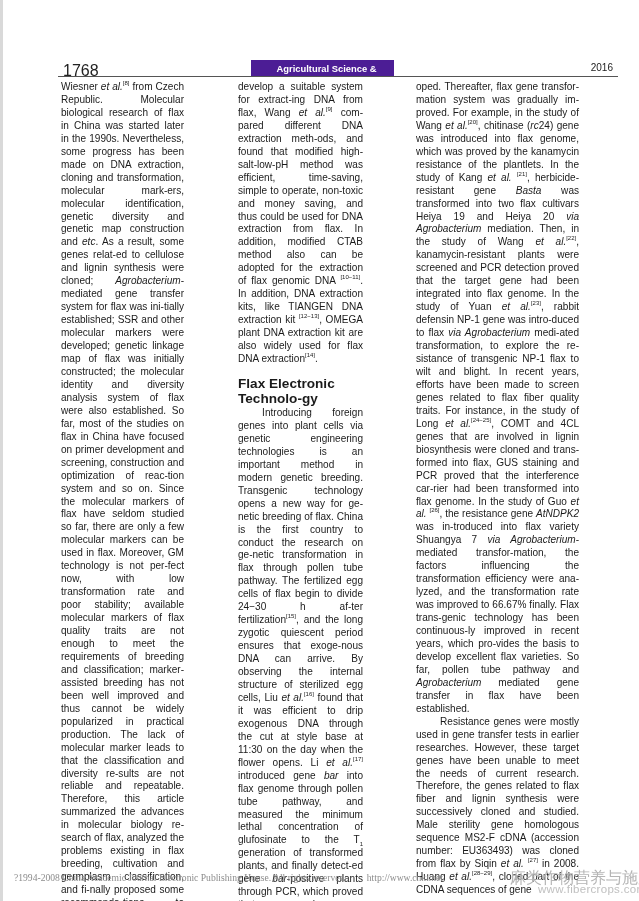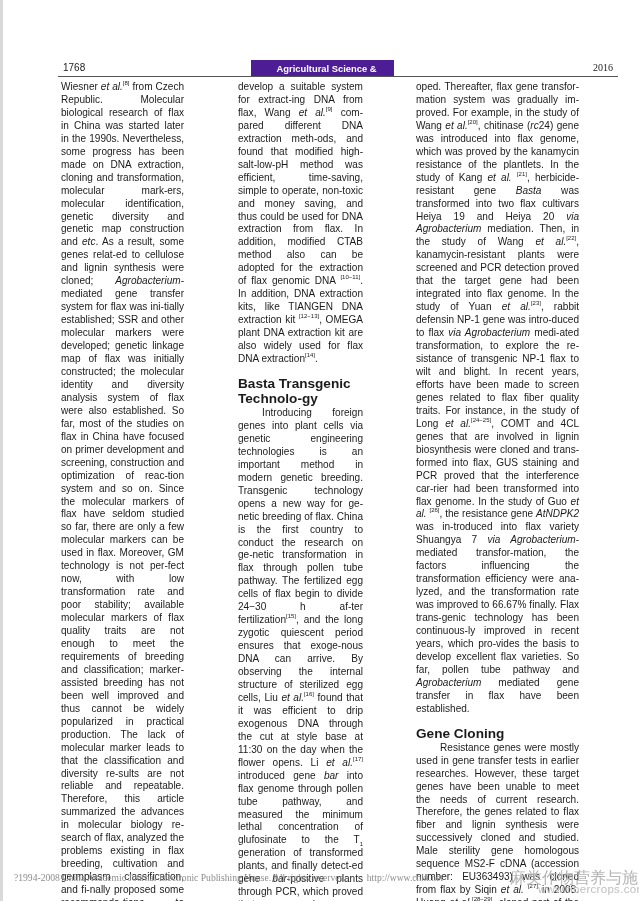--- a/index.html
+++ b/index.html
@@ -3,22 +3,22 @@
 <meta charset="utf-8">
 <style>
   html, body { margin:0; padding:0; }
   body {
     width:639px; height:901px; background:#ffffff; position:relative; overflow:hidden;
     font-family:"Liberation Sans", sans-serif; color:#1a1a1a;
   }
   .left-edge { position:absolute; left:0; top:0; width:3px; height:901px; background:#d9d9d9; }
   .header { position:absolute; left:58px; top:61px; width:560px; height:16px; }
   .header .rule { position:absolute; left:0; right:0; bottom:0; height:1px; background:#555; }
-  .header .pg { position:absolute; left:5px; top:1px; font-size:10px; color:#222; }
-  .header .yr { position:absolute; right:5px; top:1px; font-size:10px; color:#222;font-family:Liberation Serif, serif; }
+  .header .pg { position:absolute; left:5px; top:1px; font-size:16px; color:#222; }
+  .header .yr { position:absolute; right:5px; top:1px; font-size:10px; color:#222; }
   .header .journal {
     position:absolute; left:193px; top:-1px; width:135px; height:17px; background:#4c1d95;
     color:#fff; font-weight:bold; font-size:9.4px; line-height:17px; text-align:center;padding-left:8px;
   }
   .col { position:absolute; top:81px; font-size:10.05px; line-height:12.95px; text-align:justify; }
   .c1 { left:61px; width:122px; }
   .c2 { left:238px; width:125px; }
   .c3 { left:416px; width:163px; }
   .c1 { width:123px; }
   .col p { margin:0; hyphens:manual; }
@@ -42,26 +42,25 @@
   <span class="journal">Agricultural Science &amp; Technology</span>
   <span class="yr">2016</span>
   <div class="rule"></div>
 </div>
 
 <div class="col c1">
     <p>Wiesner <i>et al.</i><sup>[8]</sup> from Czech Republic. Molecular biological research of flax in China was started later in the 1990s. Nevertheless, some progress has been made on DNA extraction, cloning and transformation, molecular mark-ers, molecular identification, genetic diversity and genetic map construction and <i>etc</i>. As a result, some genes relat-ed to cellulose and lignin synthesis were cloned; <i>Agrobacterium</i>-mediated gene transfer system for flax was ini-tially established; SSR and other molecular markers were developed; genetic linkage map of flax was initially constructed; the molecular identity and diversity analysis system of flax were also established. So far, most of the studies on flax in China have focused on primer development and screening, construction and optimization of reac-tion system and so on. Since the molecular markers of flax have seldom studied so far, there are only a few molecular markers can be used in flax. Moreover, GM technology is not per-fect now, with low transformation rate and poor stability; available molecular markers of flax quality traits are not enough to meet the requirements of breeding and classification; marker-assisted breeding has not been well improved and thus cannot be widely popularized in practical production. The lack of molecular marker leads to that the classification and diversity re-sults are not reliable and repeatable. Therefore, this article summarized the advances in molecular biology re-search of flax, analyzed the problems existing in flax breeding, cultivation and germplasm classification, and fi-nally proposed some recommenda-tions to provide reference for molecu-lar biology research and development of Chinese flax.</p>
   </div>
 <div class="col c2">
     <p>develop a suitable system for extract-ing DNA from flax, Wang <i>et al.</i><sup>[9]</sup> com-pared different DNA extraction meth-ods, and found that modified high-salt-low-pH method was efficient, time-saving, simple to operate, non-toxic and money saving, and thus could be used for DNA extraction from flax. In addition, modified CTAB method also can be adopted for the extraction of flax genomic DNA <sup>[10−11]</sup>. In addition, DNA extraction kits, like TIANGEN DNA extraction kit <sup>[12−13]</sup>, OMEGA plant DNA extraction kit are also widely used for flax DNA extraction<sup>[14]</sup>.</p>
-    <h2>Basta Transgenic Technolo-gy</h2>
+    <h2>Flax Electronic Technolo-gy</h2>
     <p class="indent">Introducing foreign genes into plant cells via genetic engineering technologies is an important method in modern genetic breeding. Transgenic technology opens a new way for ge-netic breeding of flax. China is the first country to conduct the research on ge-netic transformation in flax through pollen tube pathway. The fertilized egg cells of flax begin to divide 24−30 h af-ter fertilization<sup>[15]</sup>, and the long zygotic quiescent period ensures that exoge-nous DNA can arrive. By observing the internal structure of sterilized egg cells, Liu <i>et al.</i><sup>[16]</sup> found that it was efficient to drip exogenous DNA through the cut at style base at 11:30 on the day when the flower opens. Li <i>et al.</i><sup>[17]</sup> introduced gene <i>bar</i> into flax genome through pollen tube pathway, and measured the minimum lethal concentration of glufosinate to the T<sub>1</sub> generation of transformed plants, and finally detect-ed gene <i>bar</i>-positive plants through PCR, which proved that gene bar was successfully transformed into flax genome through pollen tube pathway.</p>
   </div>
 <div class="col c3">
     <p>oped. Thereafter, flax gene transfor-mation system was gradually im-proved. For example, in the study of Wang <i>et al.</i><sup>[20]</sup>, chitinase (<i>rc</i>24) gene was introduced into flax genome, which was proved by the kanamycin resistance of the plantlets. In the study of Kang <i>et al.</i> <sup>[21]</sup>, herbicide-resistant gene <i>Basta</i> was transformed into two flax cultivars Heiya 19 and Heiya 20 <i>via Agrobacterium</i> mediation. Then, in the study of Wang <i>et al.</i><sup>[22]</sup>, kanamycin-resistant plants were screened and PCR detection proved that the target gene had been integrated into flax genome. In the study of Yuan <i>et al.</i><sup>[23]</sup>, rabbit defensin NP-1 gene was intro-duced to flax <i>via Agrobacterium</i> medi-ated transformation, to explore the re-sistance of transgenic NP-1 flax to wilt and blight. In recent years, efforts have been made to screen genes related to flax fiber quality traits. For instance, in the study of Long <i>et al.</i><sup>[24−25]</sup>, COMT and 4CL genes that are involved in lignin biosynthesis were cloned and trans-formed into flax, GUS staining and PCR proved that the interference car-rier had been transformed into flax genome. In the study of Guo <i>et al.</i> <sup>[26]</sup>, the resistance gene <i>AtNDPK2</i> was in-troduced into flax variety Shuangya 7 <i>via Agrobacterium</i>-mediated transfor-mation, the factors influencing the transformation efficiency were ana-lyzed, and the transformation rate was improved to 66.67% finally. Flax trans-genic technology has been continuous-ly improved in recent years, which pro-vides the basis to develop excellent flax varieties. So far, pollen tube pathway and <i>Agrobacterium</i> mediated gene transfer in flax have been established.</p>
-    <h2>Gene Cloning</h2>
     <p class="indent">Resistance genes were mostly used in gene transfer tests in earlier researches. However, these target genes have been unable to meet the needs of current research. Therefore, the genes related to flax fiber and lignin synthesis were successively cloned and studied. Male sterility gene homologous sequence MS2-F cDNA (accession number: EU363493) was cloned from flax by Siqin <i>et al.</i> <sup>[27]</sup> in 2008. Huang <i>et al.</i><sup>[28−29]</sup>, cloned part of the CDNA sequences of  gene</p>
   </div>
 
 <div class="footer">
   <span>?1994-2008 China Academic Journal Electronic Publishing House. All rights reserved.</span><span class="url">http://www.cnki.net</span>
 </div>
 <div class="watermark">麻类作物营养与施肥网</div>
 <div class="watermark2">www.fibercrops.com</div>
 
 </body></html>

